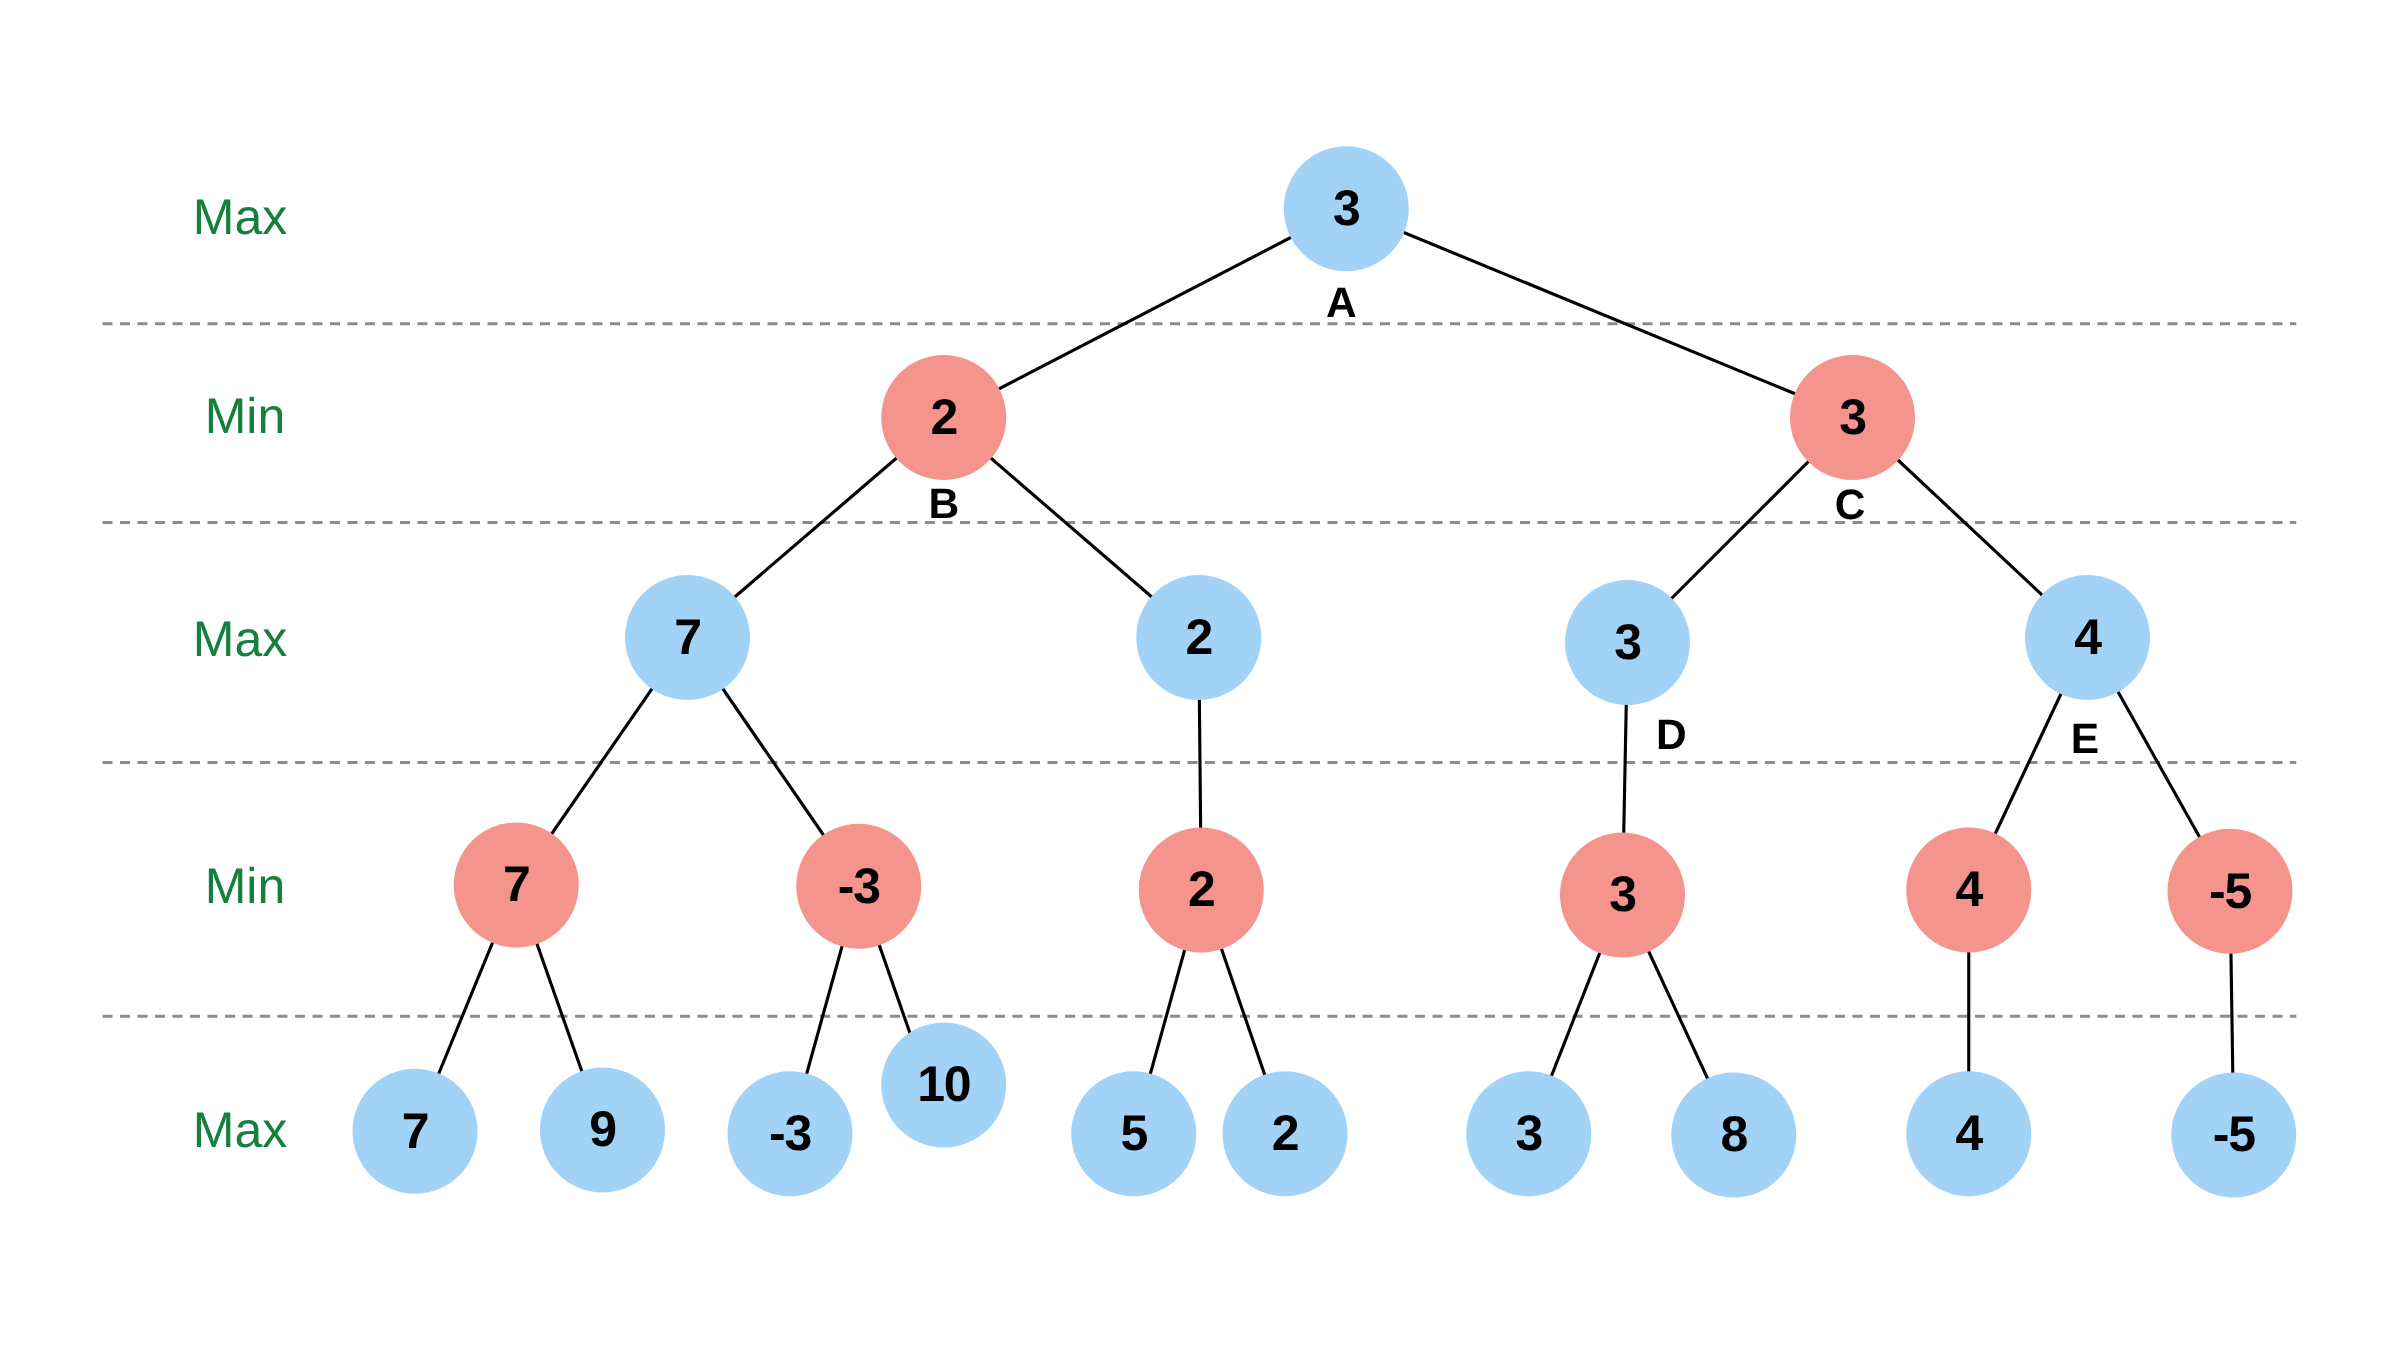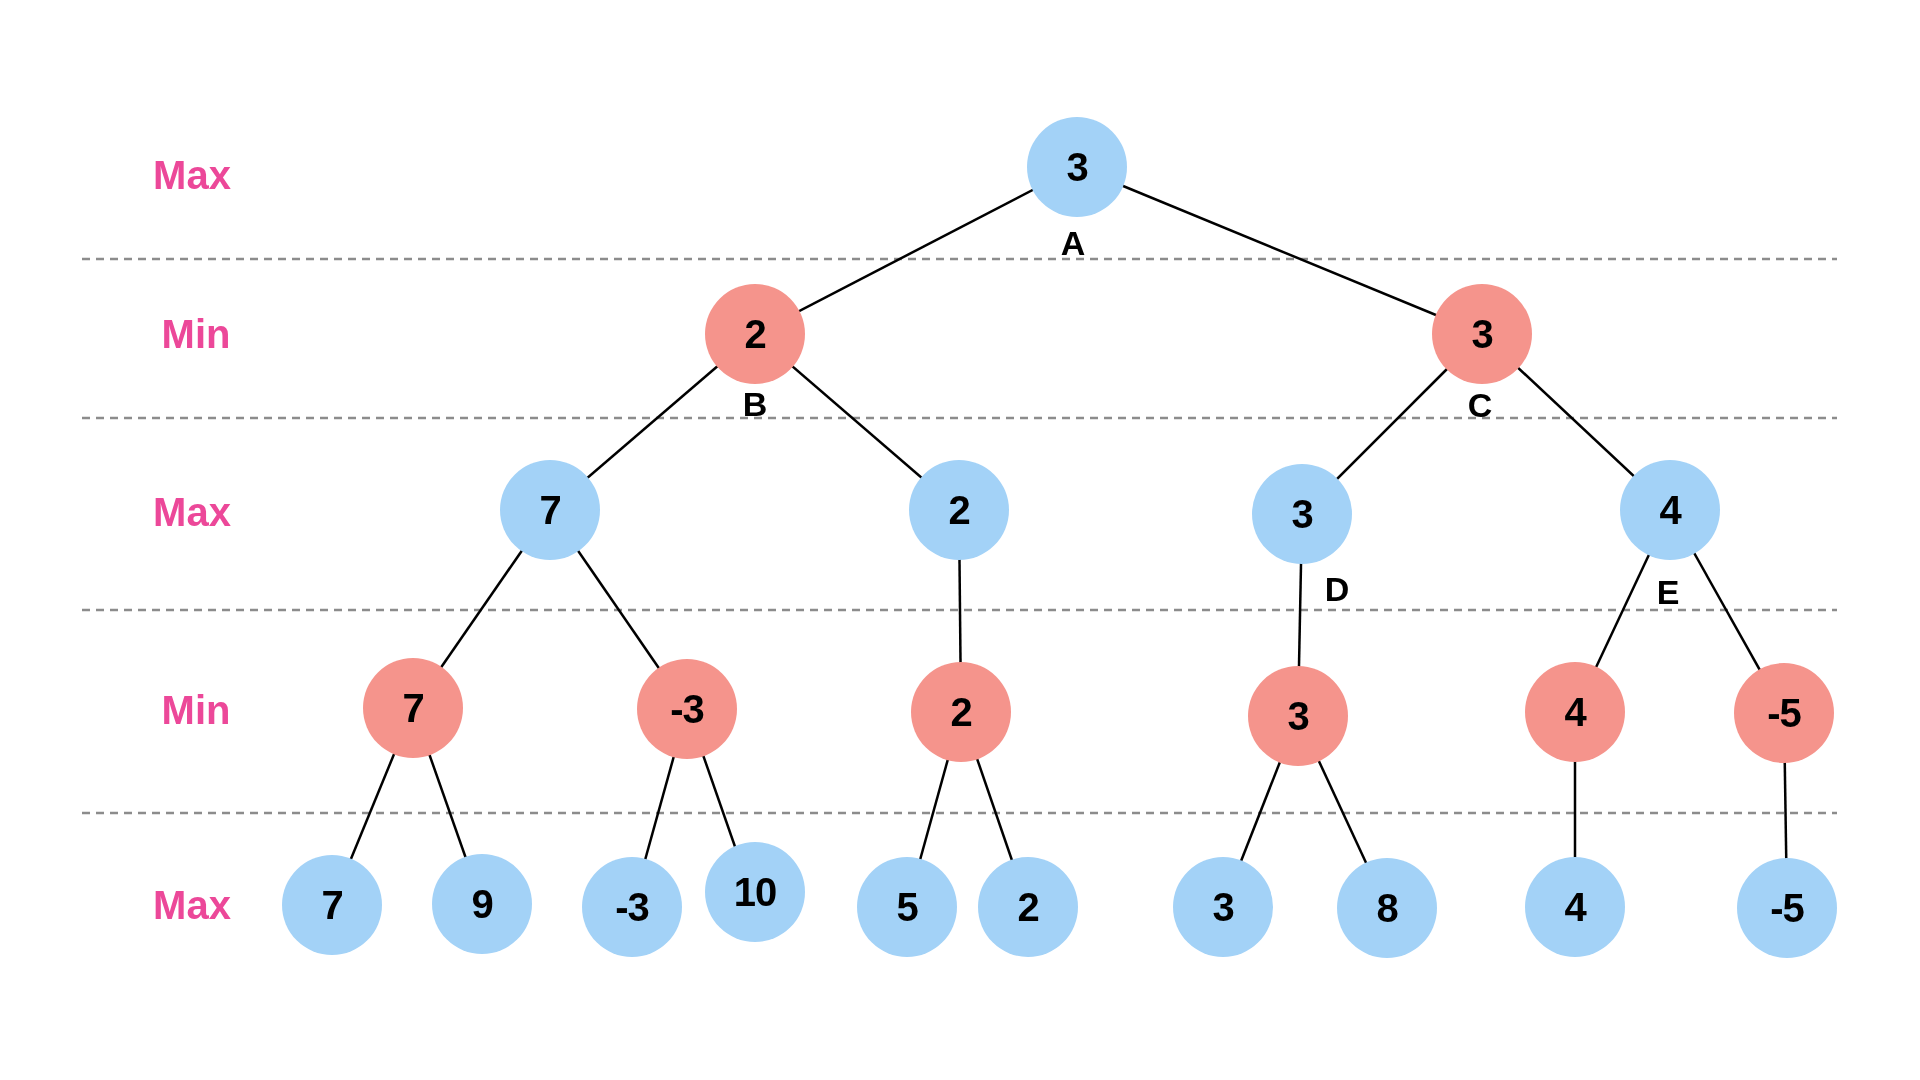--- a/index.html
+++ b/index.html
@@ -44,22 +44,22 @@
     font-size: 34px;
     font-weight: bold;
     color: #000000;
     z-index: 3;
     white-space: nowrap;
   }
   .row-label {
     position: absolute;
     transform: translate(-50%, -50%);
     font-size: 40px;
-    font-weight: 700;
-    color: #ec4899;
+    font-weight: 400;
+    color: #15803d;
     z-index: 1;
     white-space: nowrap;
   }
 </style>
 </head>
 <body>
 
 <div id="canvas" style="--max-color: #A3D2F7; --min-color: #F5948C; background: rgb(255, 255, 255);">
   <svg id="lines" xmlns="http://www.w3.org/2000/svg" viewBox="0 0 1920 1080">
       <line x1="82" x2="1837" y1="259" y2="259" stroke="#8C8C8C" stroke-width="2.5" stroke-dasharray="8 6"></line>
@@ -99,21 +99,21 @@
       <div class="node max" style="left: 1620px; top: 460px;">4</div>
       <div class="node min" style="left: 363px; top: 658px;">7</div>
       <div class="node min" style="left: 637px; top: 659px;">-3</div>
       <div class="node min" style="left: 911px; top: 662px;">2</div>
       <div class="node min" style="left: 1248px; top: 666px;">3</div>
       <div class="node min" style="left: 1525px; top: 662px;">4</div>
       <div class="node min" style="left: 1734px; top: 663px;">-5</div>
       <div class="node max" style="left: 282px; top: 855px;">7</div>
       <div class="node max" style="left: 432px; top: 854px;">9</div>
       <div class="node max" style="left: 582px; top: 857px;">-3</div>
-      <div class="node max" style="left: 705px; top: 842px;">10</div>
+      <div class="node max" style="left: 705px; top: 818px;">10</div>
       <div class="node max" style="left: 857px; top: 857px;">5</div>
       <div class="node max" style="left: 978px; top: 857px;">2</div>
       <div class="node max" style="left: 1173px; top: 857px;">3</div>
       <div class="node max" style="left: 1337px; top: 858px;">8</div>
       <div class="node max" style="left: 1525px; top: 857px;">4</div>
       <div class="node max" style="left: 1737px; top: 858px;">-5</div>
     </div>
   <div id="labels-layer">
       <div class="node-label" style="left: 1073px; top: 243px;">A</div>
       <div class="node-label" style="left: 755px; top: 404px;">B</div>

